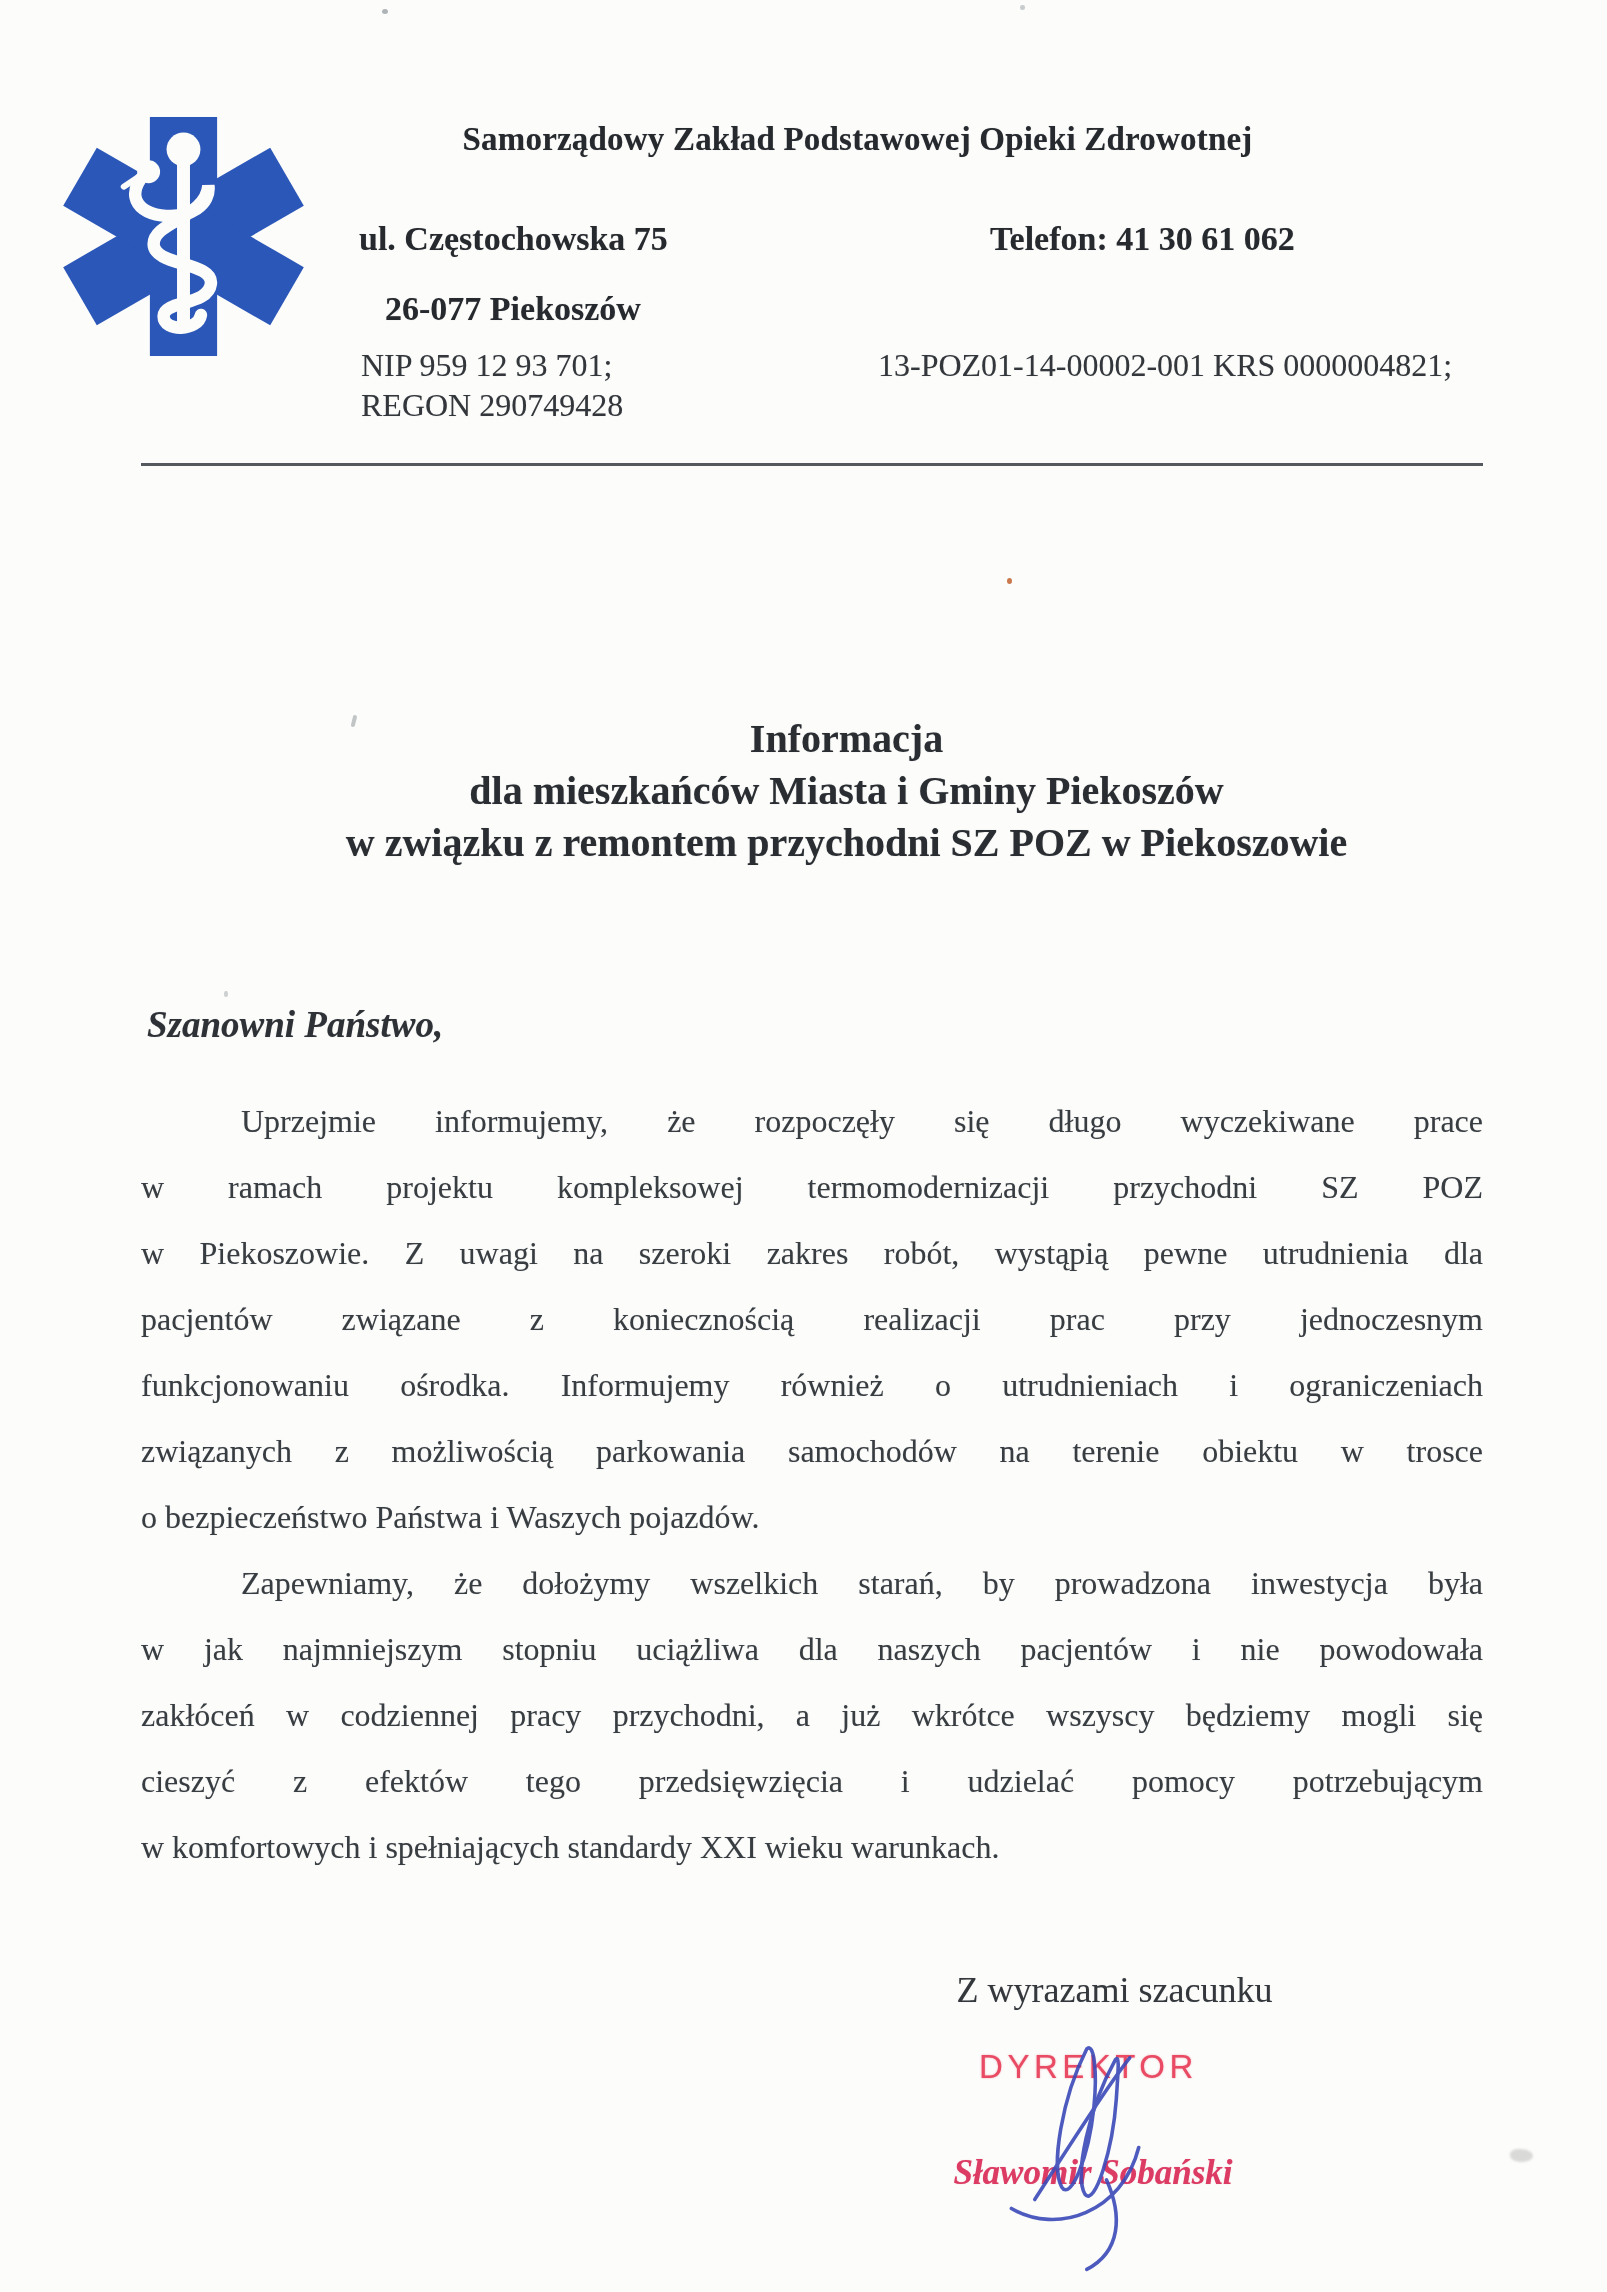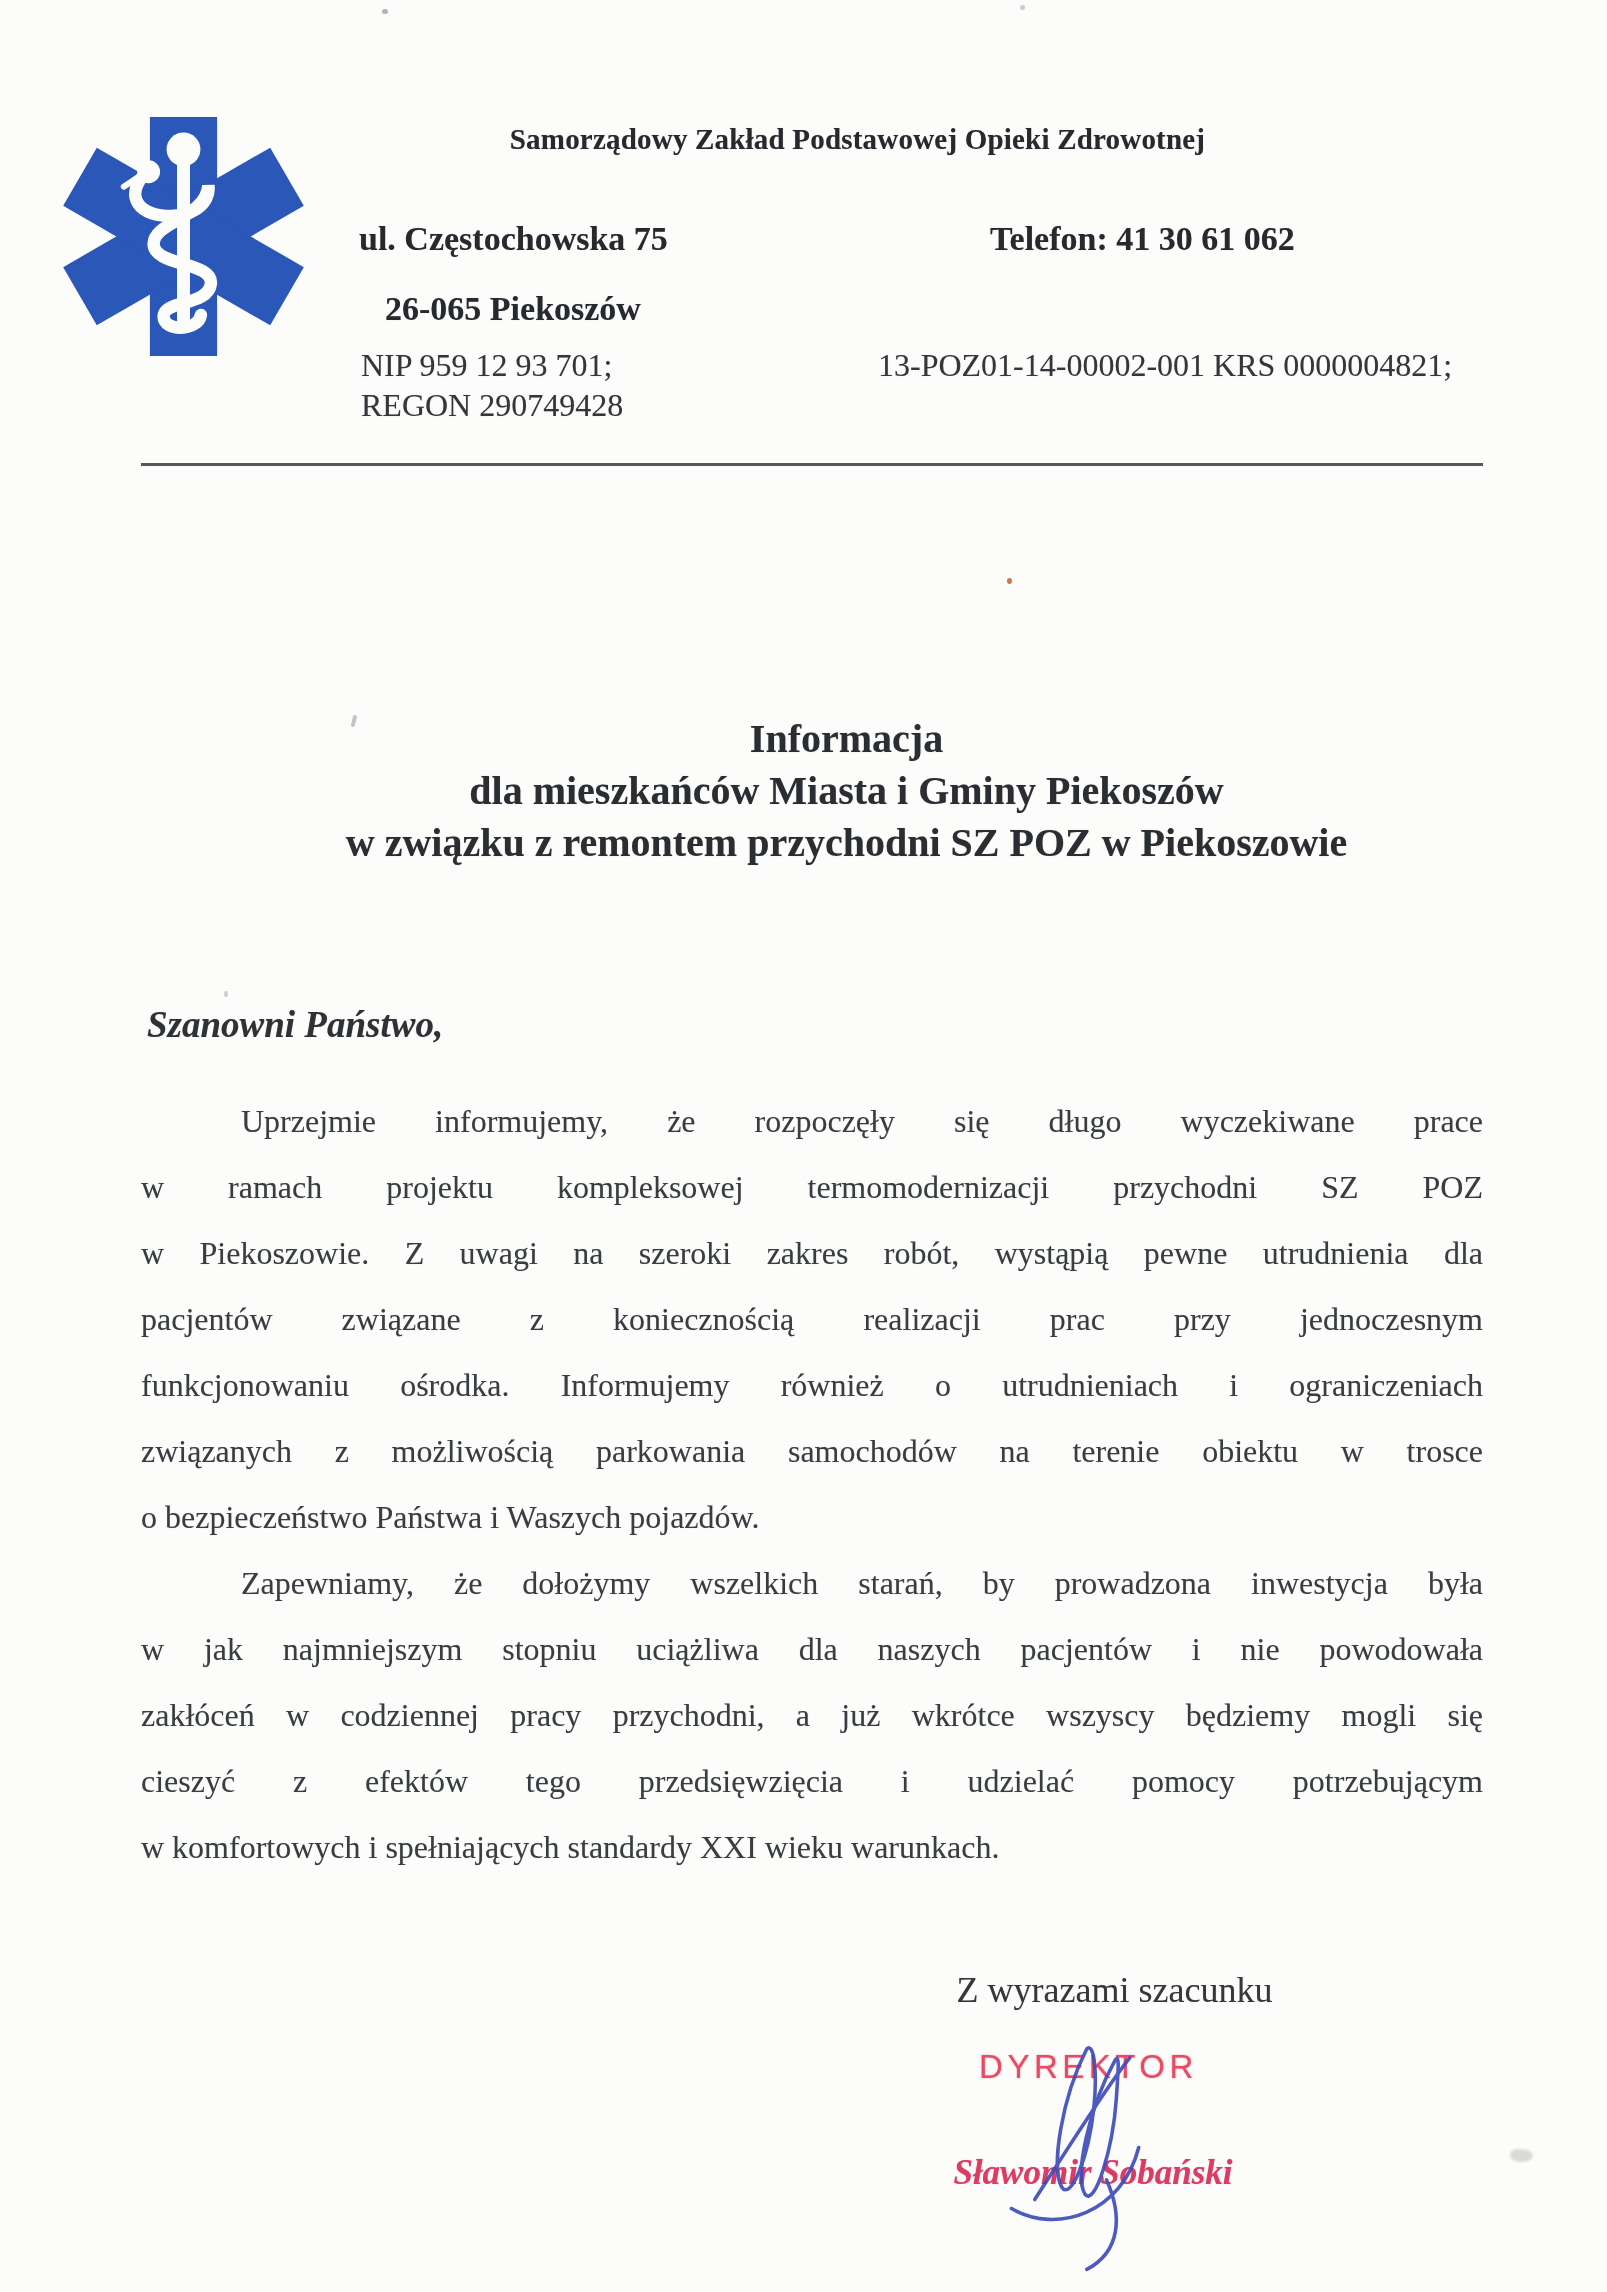--- a/index.html
+++ b/index.html
@@ -9,21 +9,21 @@
     margin:0 auto;
     background:#fcfcfb;
     overflow:hidden;
     font-family:"Liberation Serif", serif;
     color:#2e3236;
   }
   
   .logo{position:absolute;left:59px;top:104px;width:249px;height:265px;}
   .org-name{
     position:absolute;left:376px;top:115px;width:963px;
-    text-align:center;font-weight:bold;font-size:29px;line-height:49px;
+    text-align:center;font-weight:bold;font-size:33px;line-height:49px;
     color:#26292d;letter-spacing:0.2px;
     text-shadow:0 0 0.9px rgba(40,44,48,.35);
   }
   .hdr-row{position:absolute;font-weight:bold;font-size:34px;color:#26292d;
     text-shadow:0 0 0.9px rgba(40,44,48,.3);white-space:nowrap;}
   .hdr-small{position:absolute;font-size:32px;color:#33373b;white-space:nowrap;
     text-shadow:0 0 0.9px rgba(40,44,48,.25);}
   .rule{position:absolute;left:141px;top:463px;width:1342px;height:2.7px;background:#54595d;}
   
   .date-line{position:absolute;left:1030px;top:538px;width:425px;text-align:right;
@@ -86,21 +86,21 @@
       </g>
     </svg>
   </div>
 
   <div class="org-name">
     <div>Samorządowy Zakład Podstawowej Opieki Zdrowotnej</div>
   </div>
 
   <div class="hdr-row" style="left:359px;top:220px;">ul. Częstochowska 75</div>
   <div class="hdr-row" style="left:990px;top:220px;">Telefon: 41 30 61 062</div>
-  <div class="hdr-row" style="left:385px;top:290px;">26-065 Piekoszów</div>
+  <div class="hdr-row" style="left:385px;top:290px;">26-077 Piekoszów</div>
   <div class="hdr-small" style="left:361px;top:347px;">NIP 959 12 93 701;</div>
   <div class="hdr-small" style="left:878px;top:347px;">13-POZ01-14-00002-001 KRS 0000004821;</div>
   <div class="hdr-small" style="left:361px;top:387px;">REGON 290749428</div>
 
   <div class="rule"></div>
 
 
   <div class="doc-title">
     <div>Informacja</div>
     <div>dla mieszkańców Miasta i Gminy Piekoszów</div>

